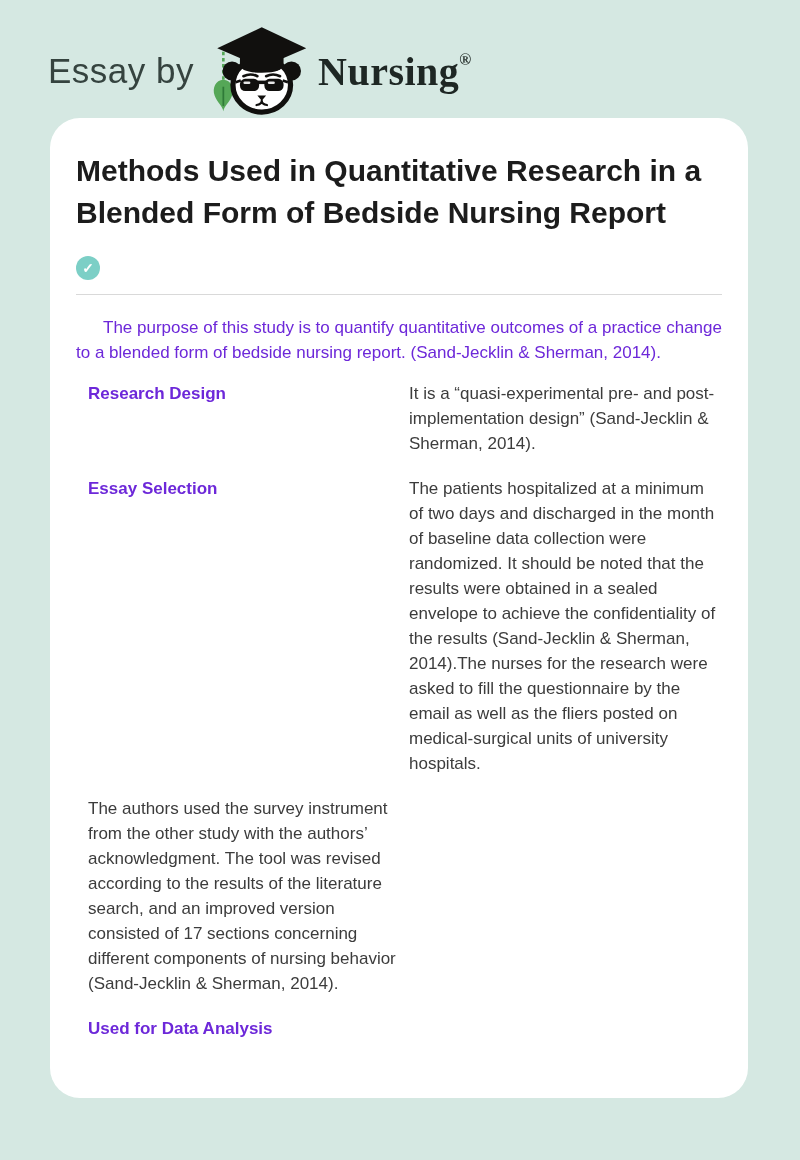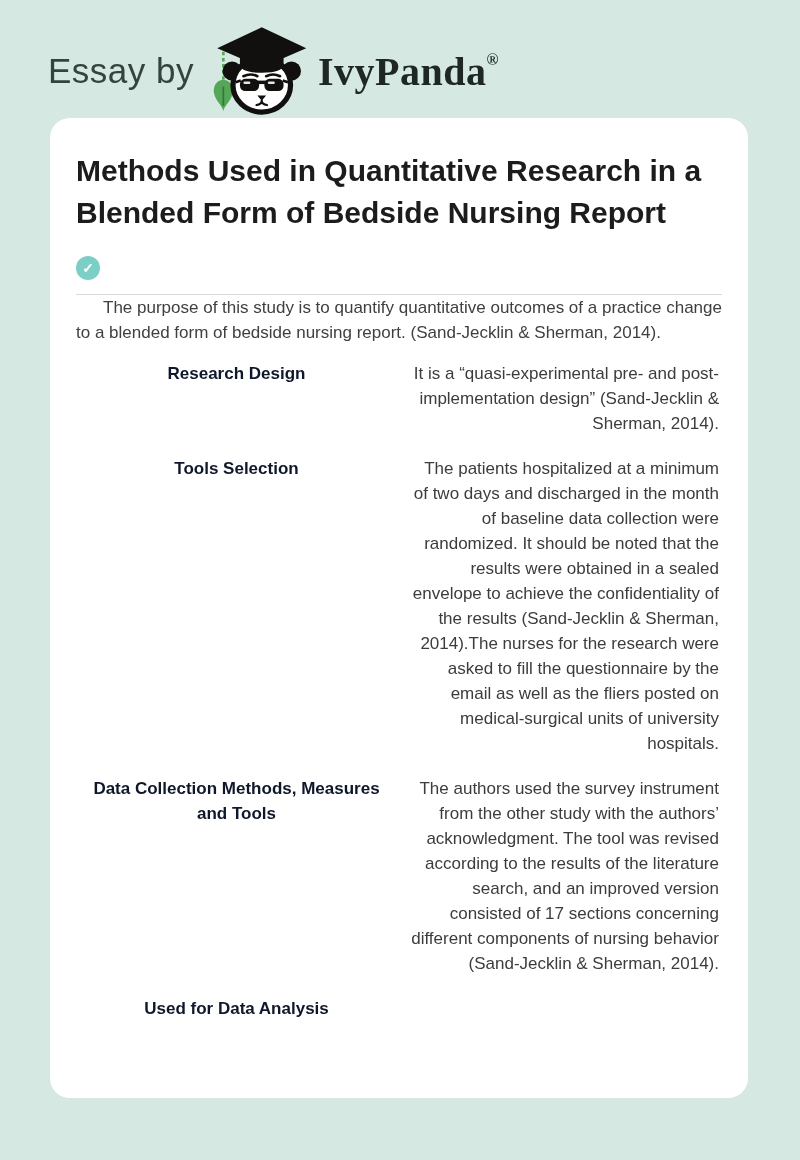--- a/index.html
+++ b/index.html
@@ -36,21 +36,21 @@
     vertical-align: 20px;
     font-weight: bold;
   }
 
   
   .card {
     margin-left: 50px;
     width: 698px;
     height: 980px;
     background: #ffffff;
-    border-radius: 20px;
+    border-radius: 30px;
     padding: 32px 26px 30px 26px;
     overflow: hidden;
   }
   .card-title {
     font-size: 30px;
     font-weight: bold;
     line-height: 42px;
     color: #1c1c1c;
     max-width: 632px;
   }
@@ -78,51 +78,49 @@
     font-weight: bold;
     color: #2b2b2b;
   }
   .divider {
     margin-top: 14px;
     border: none;
     border-top: 1px solid #d9d9d9;
     height: 0;
   }
   .intro {
-    margin-top: 0;
+    margin-top: 20px;
     font-size: 17px;
     line-height: 25px;
-    color: #404040;
+    color: #6d28d9;
     text-indent: 27px;
   }
 
   
   .rows {
     margin-top: 16px;
     padding-left: 12px;
   }
   .row {
     display: flex;
     margin-bottom: 20px;
   }
   .row-label {
     flex: 0 0 321px;
     padding-right: 24px;
     font-size: 17px;
     line-height: 25px;
     font-weight: bold;
-    color: #0f172a;
-    text-align: center;
+    color: #6d28d9;
   }
   .row-text {
     width: 310px;
     font-size: 17px;
     line-height: 25px;
     color: #3c3c3c;
-    text-align: right;
   }
 </style>
 </head>
 <body>
 
 <header class="site-header">
   <span class="essay-by">Essay by</span>
 
   <span class="logo-wrap">
     <svg viewBox="0 0 110 104" width="96" height="92" aria-hidden="true">
@@ -150,47 +148,46 @@
       <rect x="36" y="64" width="8" height="3" rx="1.5" fill="#ffffff" opacity="0.9"></rect>
       <rect x="64" y="64" width="8" height="3" rx="1.5" fill="#ffffff" opacity="0.9"></rect>
 
       <path d="M52 80 L62 80 L57 86 Z" fill="#11100e"></path>
       <path d="M57 86 Q57 90 51 91 M57 86 Q57 90 63 91" fill="none" stroke="#11100e" stroke-width="2.5" stroke-linecap="round"></path>
 
       <path d="M40 93 Q57 101 74 93 Q66 98 57 98 Q48 98 40 93 Z" fill="#11100e"></path>
     </svg>
   </span>
 
-  <span class="brand"><span>IvyPanda</span><sup>®</sup></span>
+  <span class="brand"><span>Nursing</span><sup>®</sup></span>
 </header>
 
 <main class="card">
   <h1 class="card-title">Methods Used in Quantitative Research in a Blended Form of Bedside Nursing Report</h1>
 
   <div class="badge">
     <span class="badge-icon">✓</span>
   </div>
 
   <hr class="divider">
 
   <p class="intro">The purpose of this study is to quantify quantitative outcomes of a practice change to a blended form of bedside nursing report. (Sand-Jecklin &amp; Sherman, 2014).</p>
 
   <section class="rows">
     <div class="row">
       <div class="row-label">Research Design</div>
       <div class="row-text">It is a “quasi-experimental pre- and post-implementation design” (Sand-Jecklin &amp; Sherman, 2014).</div>
     </div>
 
     <div class="row">
-      <div class="row-label">Tools Selection</div>
+      <div class="row-label">Essay Selection</div>
       <div class="row-text">The patients hospitalized at a minimum of two days and discharged in the month of baseline data collection were randomized. It should be noted that the results were obtained in a sealed envelope to achieve the confidentiality of the results (Sand-Jecklin &amp; Sherman, 2014).The nurses for the research were asked to fill the questionnaire by the email as well as the fliers posted on medical-surgical units of university hospitals.</div>
     </div>
 
     <div class="row">
-      <div class="row-label">Data Collection Methods, Measures and Tools</div>
       <div class="row-text">The authors used the survey instrument from the other study with the authors’ acknowledgment. The tool was revised according to the results of the literature search, and an improved version consisted of 17 sections concerning different components of nursing behavior (Sand-Jecklin &amp; Sherman, 2014).</div>
     </div>
 
     <div class="row">
       <div class="row-label">Used for Data Analysis</div>
     </div>
   </section>
 
 </main>
 

